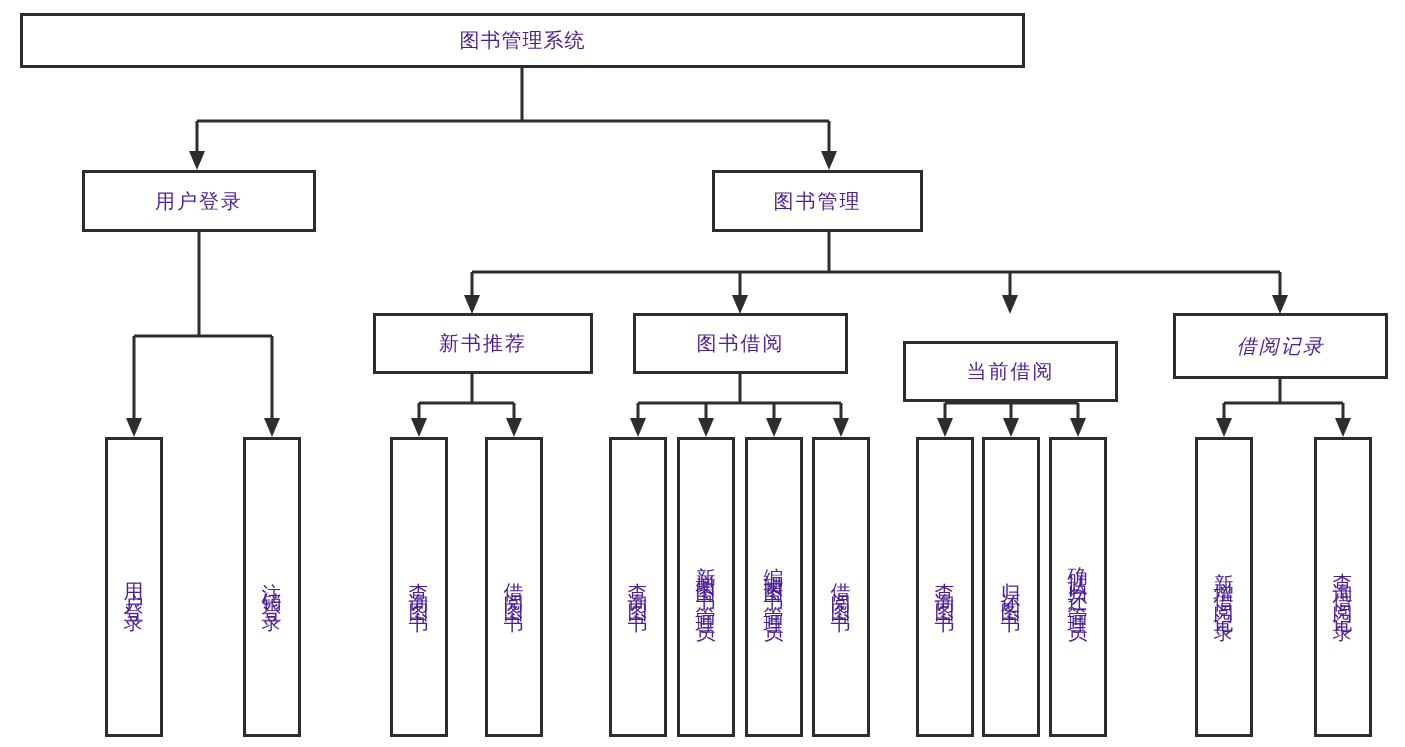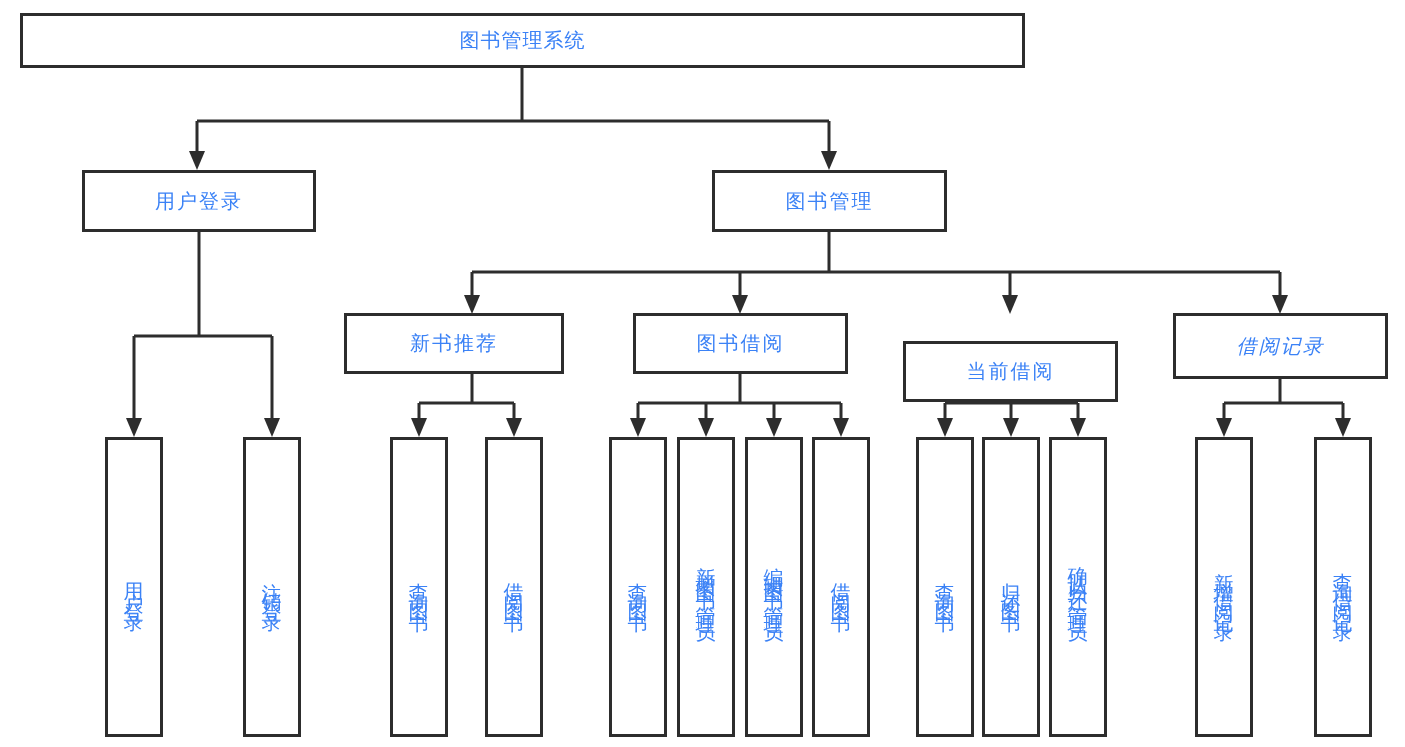--- a/index.html
+++ b/index.html
@@ -15,21 +15,21 @@
     position: absolute;
     left: 0; top: 0;
     width: 1405px; height: 747px;
     pointer-events: none;
   }
   .box {
     position: absolute;
     box-sizing: border-box;
     border: 3px solid #2d2d2d;
     background: #ffffff;
-    color: #3b82f6;
+    color: #4c1d95;
     display: flex;
     align-items: center;
     justify-content: center;
     text-align: left;
   }
   .h-node {
     font-size: 20px;
     letter-spacing: 2px;
     white-space: nowrap;
   }
@@ -94,25 +94,25 @@
     </g>
   </svg>
 
   <div class="box root-node" style="left:20px; top:13px; width:1005px; height:55px;">
     <span>图书管理系统</span>
   </div>
 
   <div class="box h-node" style="left:82px; top:170px; width:234px; height:62px;">
     <span>用户登录</span>
   </div>
-  <div class="box h-node" style="left:712px; top:170px; width:235px; height:62px;">
+  <div class="box h-node" style="left:712px; top:170px; width:211px; height:62px;">
     <span>图书管理</span>
   </div>
 
-  <div class="box h-node" style="left:344px; top:313px; width:220px; height:61px;">
+  <div class="box h-node" style="left:373px; top:313px; width:220px; height:61px;">
     <span>新书推荐</span>
   </div>
   <div class="box h-node" style="left:633px; top:313px; width:215px; height:61px;">
     <span>图书借阅</span>
   </div>
   <div class="box h-node" style="left:903px; top:313px; width:215px; height:61px;margin-top:28px;">
     <span>当前借阅</span>
   </div>
   <div class="box h-node" style="left:1173px; top:313px; width:215px; height:66px;font-style:italic;">
     <span>借阅记录</span>

